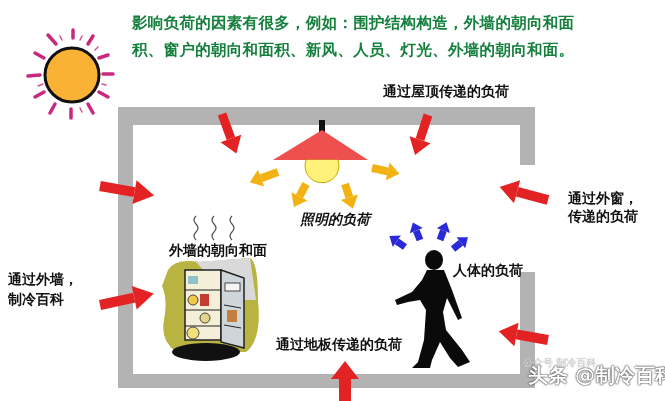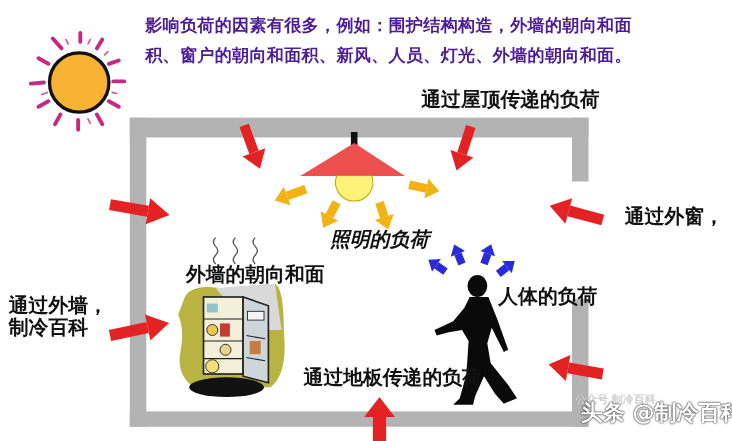--- a/index.html
+++ b/index.html
@@ -1,21 +1,21 @@
 <!DOCTYPE html>
 <html><head>
   <meta charset="utf-8">
   <style>
     html, body { margin: 0; padding: 0; background: #ffffff; }
     body { width: 665px; height: 401px; position: relative; overflow: hidden;
            font-family: "DejaVu Sans", "Liberation Sans", sans-serif; color: #1a1a1a; }
     .abs { position: absolute; }
     .title { left: 132px; top: 10px; width: 530px; font-size: 15.5px; line-height: 27px;
-             font-weight: bold; color: #4c1d95; letter-spacing: 0.3px; }
-    .label { font-size: 18px; font-weight: bold; color: #111; line-height: 18px; white-space: nowrap; }
+             font-weight: bold; color: #15803d; letter-spacing: 0.3px; }
+    .label { font-size: 14px; font-weight: bold; color: #111; line-height: 18px; white-space: nowrap; }
     .wall { background: #b3b3b3; }
     svg { position: absolute; left: 0; top: 0; }
     .watermark { left: 528px; top: 362px; font-size: 20px; color: #ffffff;
                  text-shadow: 0 0 2px #333, 0 0 1px #000; font-weight: bold; white-space: nowrap; }
     .watermark-faint { left: 523px; top: 356px; font-size: 10px; color: #ddd;
                        text-shadow: 0 0 1px #999; white-space: nowrap; }
   </style>
 </head>
 <body>
 
@@ -178,18 +178,19 @@
 
 <div class="abs label" style="left:383px; top:82px;">通过屋顶传递的负荷</div>
 <div class="abs label" style="left:300px; top:210px;font-style:italic;">照明的负荷</div>
 <div class="abs label" style="left:8px; top:229px; line-height:20px;margin-top:40px;">
   <div>通过外墙，</div>
   <div>制冷百科</div>
 </div>
 <div class="abs label" style="left:169px; top:241px;">外墙的朝向和面</div>
 <div class="abs label" style="left:568px; top:189px; line-height:18px;">
   <div>通过外窗，</div>
+  <div>传递的负荷</div>
 </div>
 <div class="abs label" style="left:453px; top:261px;">人体的负荷</div>
 <div class="abs label" style="left:276px; top:335px;">通过地板传递的负荷</div>
 
 <div class="abs watermark-faint">公众号 制冷百科</div>
 <div class="abs watermark">头条 @制冷百科</div>
 
 </body></html>

